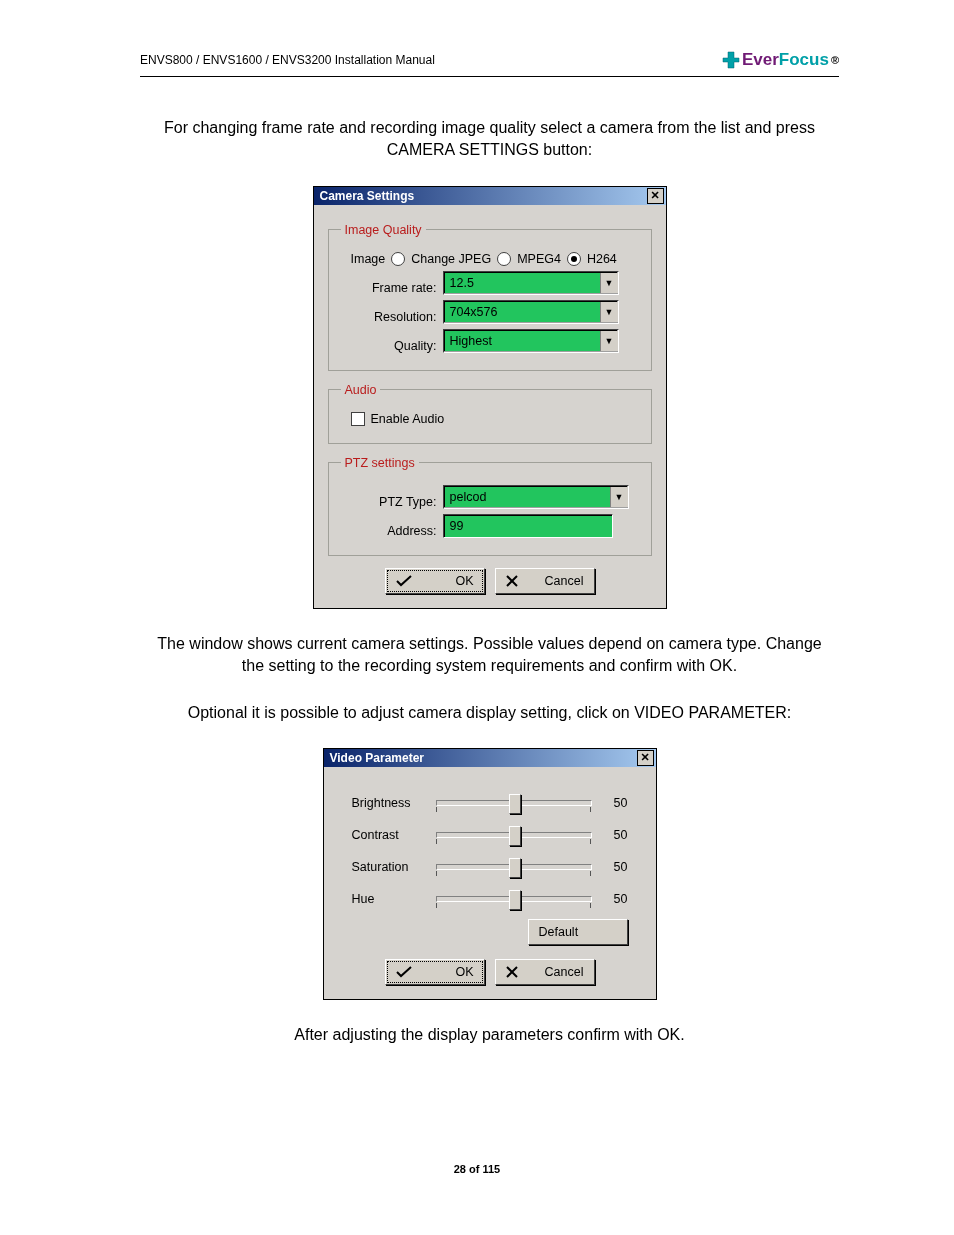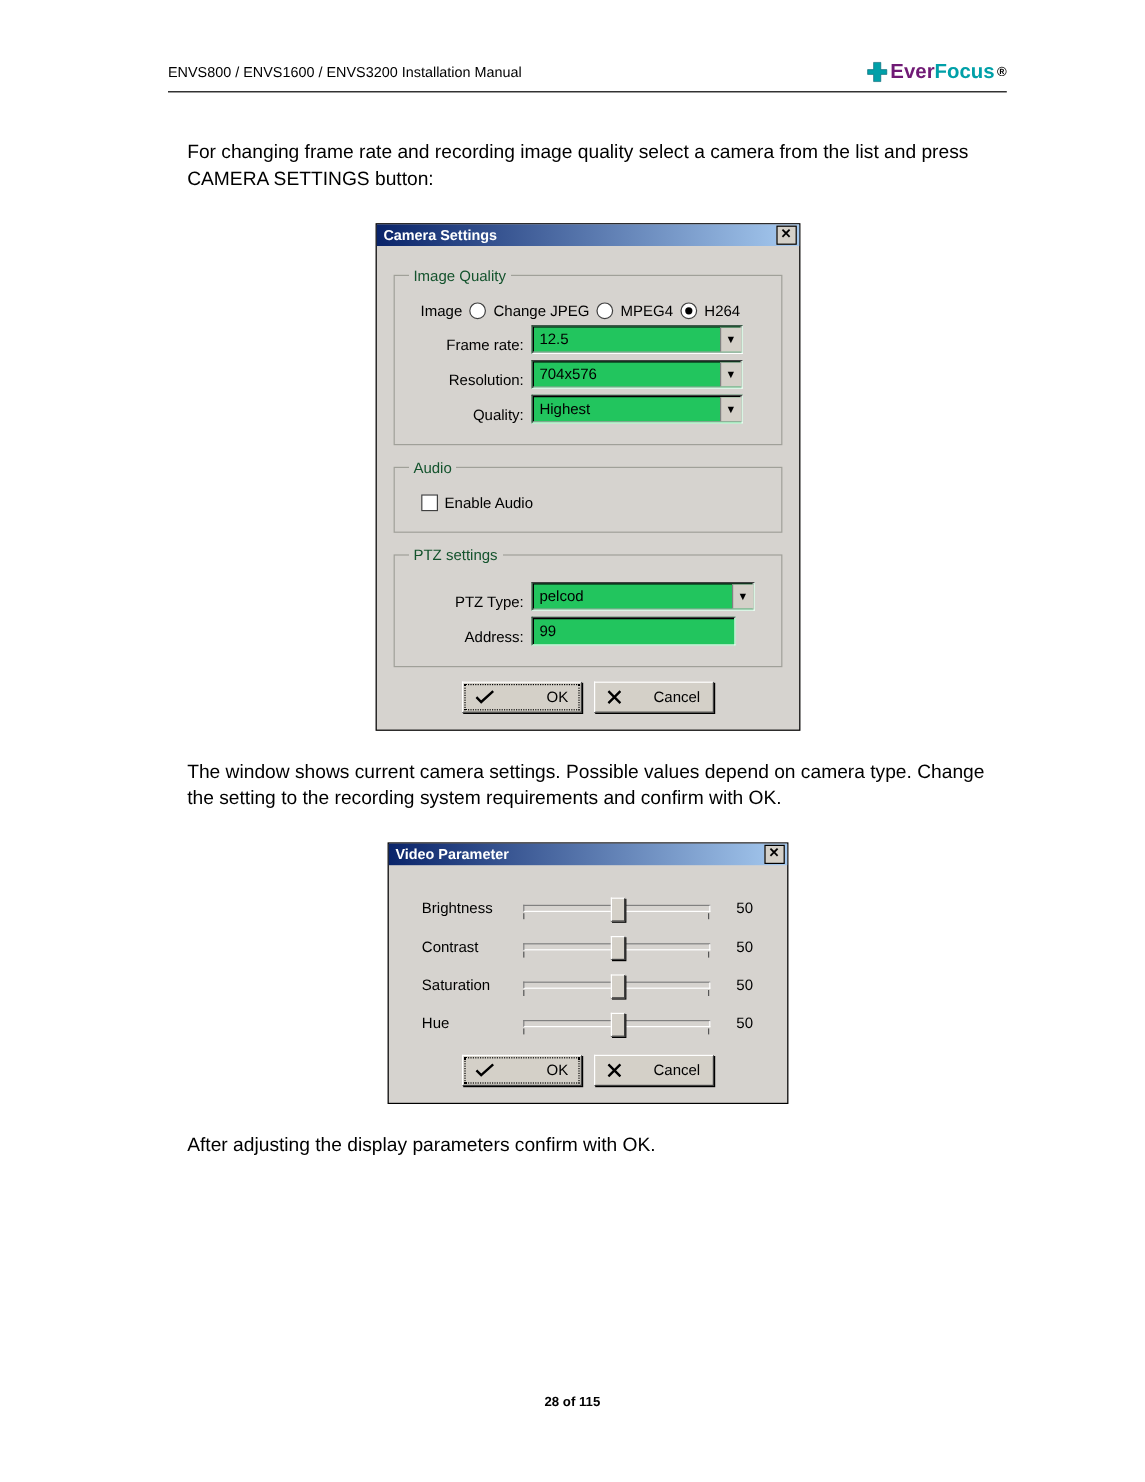--- a/index.html
+++ b/index.html
@@ -34,20 +34,21 @@
     font-size: 17px;
   }
   .brand .ever { color: #701a75; }
   .brand .focus { color: #00a0a8; }
   .brand .reg { font-size: 11px; vertical-align: super; margin-left: 2px; }
   .brand svg { margin-right: 2px; }
   .body-text {
     font-size: 16px;
     line-height: 1.4;
     margin: 24px 16px;
+    text-align: center;
   }
   .pagenum {
     text-align: center;
     font-size: 11px;
     font-weight: bold;
     position: absolute;
     bottom: 60px;
     left: 0;
     right: 0;
   }
@@ -92,21 +93,21 @@
     padding: 10px 14px 14px 14px;
   }
   fieldset.fs {
     border: 1px solid #a0a099;
     margin: 8px 0 12px 0;
     padding: 10px 12px 12px 12px;
   }
   fieldset.fs legend {
     font-size: 12.5px;
     padding: 0 4px;
-    color: #14532d;
+    color: #b91c1c;
   }
   .row {
     display: flex;
     align-items: flex-end;
     gap: 6px;
     margin: 5px 0;
   }
   .row .lbl {
     width: 96px;
     text-align: right;
@@ -305,20 +306,21 @@
               </svg>
           </span>
           <span>Cancel</span>
         </div>
       </div>
 
     </div>
   </div>
 
   <div class="body-text">The window shows current camera settings. Possible values depend on camera type. Change the setting to the recording system requirements and confirm with  OK.</div>
+  <div class="body-text">Optional it is possible to adjust camera display setting, click on VIDEO PARAMETER:</div>
 
   <div class="dialog dlg-vp">
     <div class="titlebar">
       <span class="ttl">Video Parameter</span>
       <span class="title-close">
         <span>✕</span>
       </span>
     </div>
     <div class="vp-body">
 
@@ -363,20 +365,25 @@
         <div class="slider">
           <div class="track"></div>
           <div class="tick" style="left:0%"></div>
             <div class="tick" style="left:50%"></div>
             <div class="tick" style="left:99%"></div>
           <div class="thumb" style="left:calc(50% - 5px)"></div>
         </div>
         <span class="sl-val">50</span>
       </div>
 
+      <div class="default-row">
+        <div class="btn">
+          <span>Default</span>
+        </div>
+      </div>
 
       <div class="btnrow" style="margin-top:14px;">
         <div class="btn focused">
           <span class="check-icon">
             <svg width="16" height="12" viewBox="0 0 16 12">
                 <path d="M1 6 L5 10 L15 1" stroke="#000" stroke-width="2" fill="none"></path>
               </svg>
           </span>
           <span>OK</span>
         </div>

